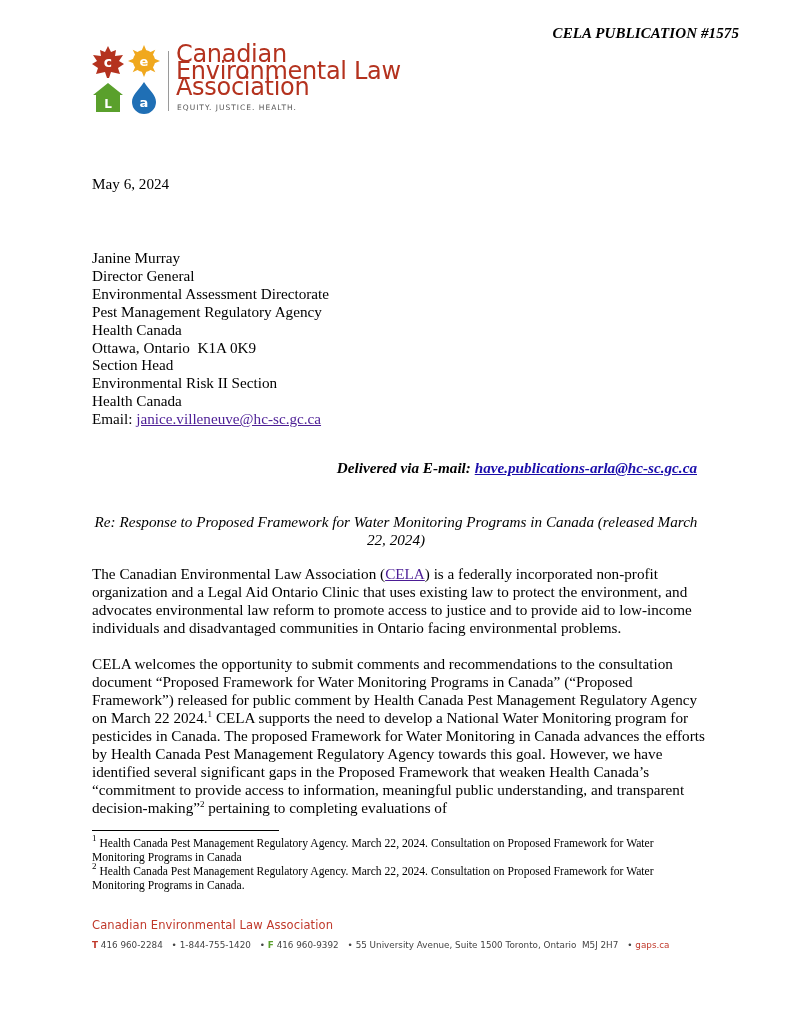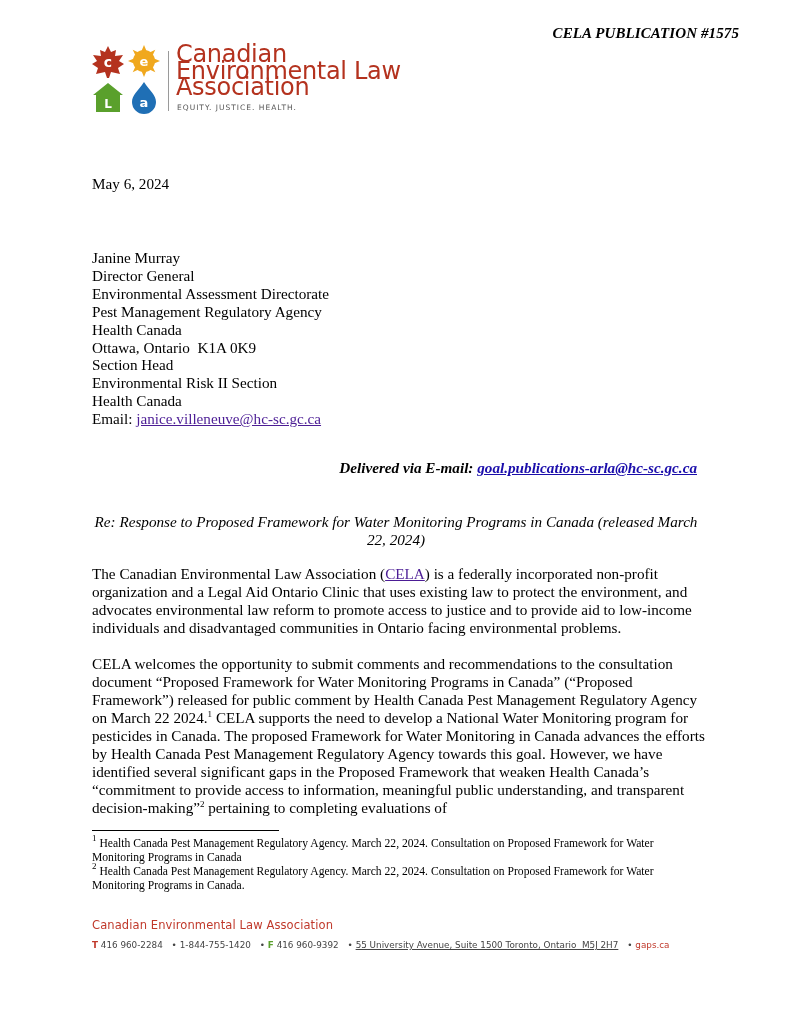--- a/index.html
+++ b/index.html
@@ -127,36 +127,36 @@
   <span class="line" style="white-space: pre;">Ottawa, Ontario  K1A 0K9</span>
 </div>
 
 <div class="body-text addr2">
   <span class="line">Section Head</span>
   <span class="line">Environmental Risk II Section</span>
   <span class="line">Health Canada</span>
   <span class="line"><span style="white-space: pre;">Email: </span><a class="link" href="#">janice.villeneuve@hc-sc.gc.ca</a></span>
 </div>
 
-<div class="delivered"><span style="white-space: pre;">Delivered via E-mail: </span><a href="#">goal.publications-arla@hc-sc.gc.ca</a></div>
+<div class="delivered"><span style="white-space: pre;">Delivered via E-mail: </span><a href="#">have.publications-arla@hc-sc.gc.ca</a></div>
 
 <div class="re">Re: Response to Proposed Framework for Water Monitoring Programs in Canada (released March 22, 2024)</div>
 
 <div class="body-text para1"><span>The Canadian Environmental Law Association (</span><a class="link" href="#">CELA</a><span>) is a federally incorporated non-profit organization and a Legal Aid Ontario Clinic that uses existing law to protect the environment, and advocates environmental law reform to promote access to justice and to provide aid to low-income individuals and disadvantaged communities in Ontario facing environmental problems.</span></div>
 
 <div class="body-text para2"><span>CELA welcomes the opportunity to submit comments and recommendations to the consultation document “Proposed Framework for Water Monitoring Programs in Canada” (“Proposed Framework”) released for public comment by Health Canada Pest Management Regulatory Agency on March 22 2024.</span><sup>1</sup><span> CELA supports the need to develop a National Water Monitoring program for pesticides in Canada. The proposed Framework for Water Monitoring in Canada advances the efforts by Health Canada Pest Management Regulatory Agency towards this goal. However, we have identified several significant gaps in the Proposed Framework that weaken Health Canada’s “commitment to provide access to information, meaningful public understanding, and transparent decision-making”</span><sup>2</sup><span> pertaining to completing evaluations of</span></div>
 
 <div class="fn-rule"></div>
 
 <div class="footnotes">
   <div><sup>1</sup><span> Health Canada Pest Management Regulatory Agency. March 22, 2024. Consultation on Proposed Framework for Water Monitoring Programs in Canada</span></div>
   <div><sup>2</sup><span> Health Canada Pest Management Regulatory Agency. March 22, 2024. Consultation on Proposed Framework for Water Monitoring Programs in Canada.</span></div>
 </div>
 
 <div class="footer-org">Canadian Environmental Law Association</div>
 
 <div class="footer-contact">
   <span class="t">T</span><span style="white-space: pre;"> 416 960-2284</span>
   <span class="bullet">•</span><span>1-844-755-1420</span>
   <span class="bullet">•</span><span class="f">F</span><span style="white-space: pre;"> 416 960-9392</span>
-  <span class="bullet">•</span><span style="white-space: pre; text-decoration: underline;">55 University Avenue, Suite 1500 Toronto, Ontario  M5J 2H7</span>
+  <span class="bullet">•</span><span style="white-space: pre;">55 University Avenue, Suite 1500 Toronto, Ontario  M5J 2H7</span>
   <span class="bullet">•</span><a class="web" href="#" style="text-decoration:none;">gaps.ca</a>
 </div>
 
 </body></html>

